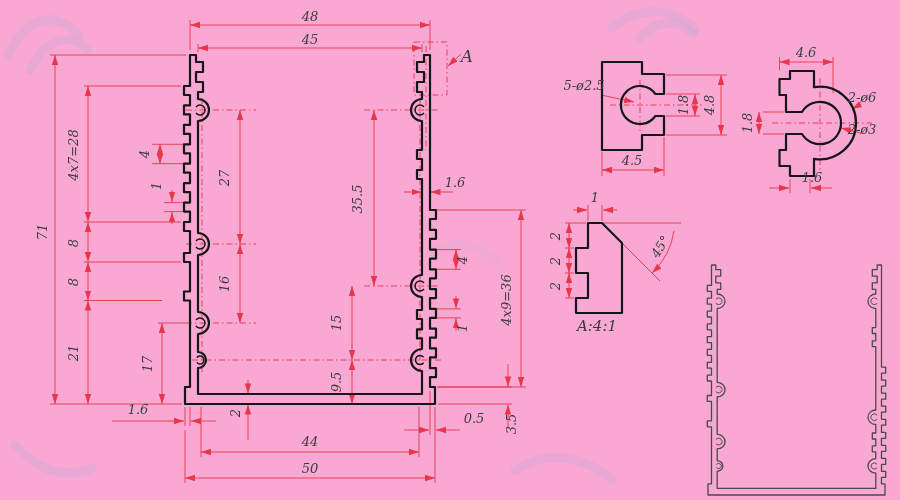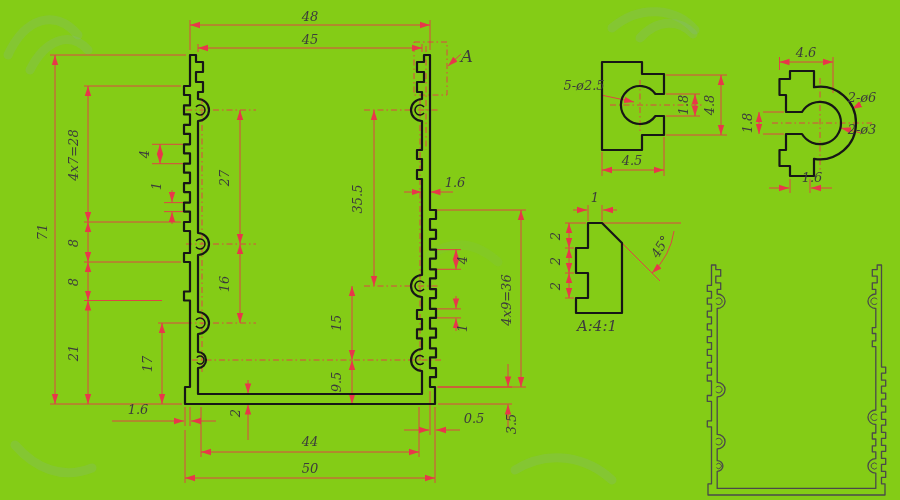--- a/index.html
+++ b/index.html
@@ -1,16 +1,16 @@
 <!DOCTYPE html>
 <html><head>
 <meta charset="utf-8">
 <style>
   html,body{margin:0;padding:0;background:#ffffff;}
-  .sheet{position:relative;width:900px;height:500px;background:#84cc16;overflow:hidden;
+  .sheet{position:relative;width:900px;height:500px;background:#f9a8d4;overflow:hidden;
          font-family:"Liberation Sans",sans-serif;}
   svg{display:block}
   text{font-family:"DejaVu Serif",serif;font-style:italic;fill:#3c3c3c;font-size:13px;
        text-anchor:middle;}
   .big{font-size:17px;}
   .cap{font-size:15px;}
   .r{stroke:#e8374a;stroke-width:0.9;fill:none;}
   .d{stroke:#e8374a;stroke-width:0.9;fill:none;stroke-dasharray:6 3 1.5 3;}
   .p{stroke:#161616;stroke-width:2.2;fill:none;stroke-linejoin:round;}
   .p2{stroke:#161616;stroke-width:1.5;fill:none;}

